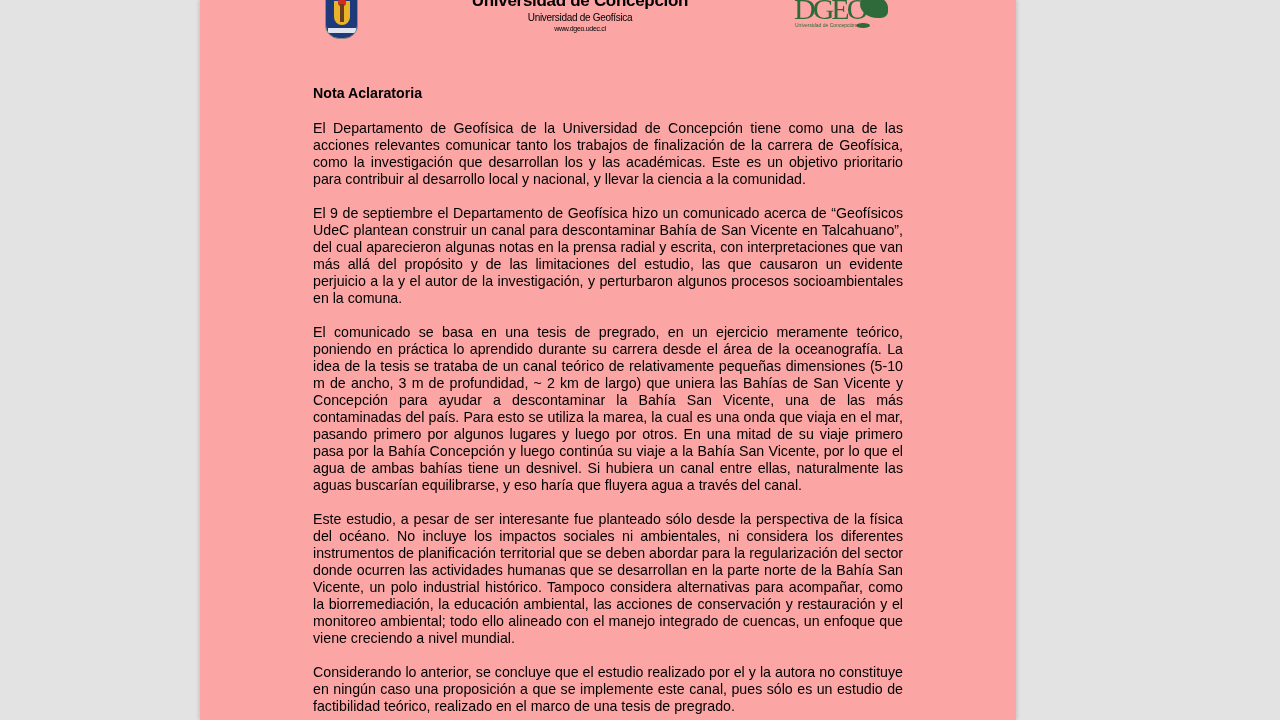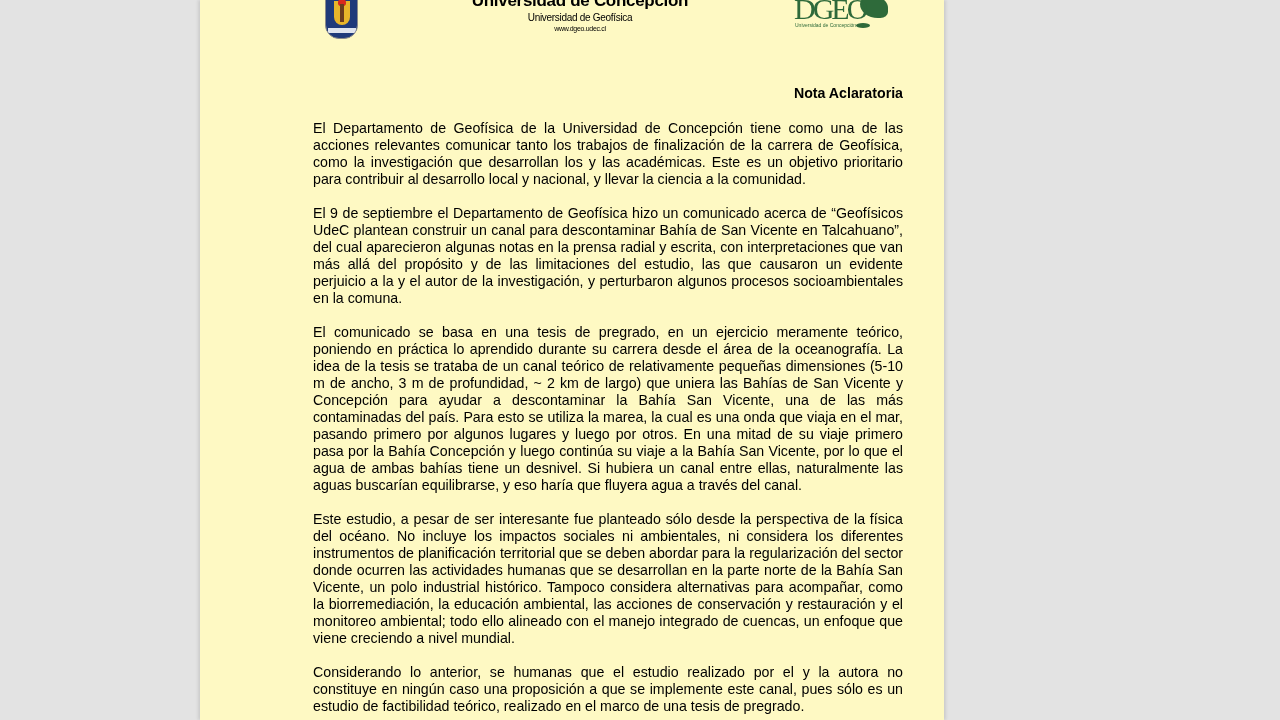--- a/index.html
+++ b/index.html
@@ -4,22 +4,22 @@
 <style>
   html, body { margin: 0; padding: 0; }
   body {
     width: 1280px; height: 720px; overflow: hidden;
     background: #e3e3e3;
     font-family: "Liberation Sans", sans-serif;
     position: relative;
   }
   .page {
     position: absolute; left: 200px; top: 0;
-    width: 744px; height: 720px;
-    background: #fef9c3;
+    width: 816px; height: 720px;
+    background: #fca5a5;
     box-shadow: -2px 0 3px rgba(0,0,0,0.10), 2px 0 3px rgba(0,0,0,0.10);
     overflow: hidden;
   }
   .header { position: absolute; left: 0; top: 0; width: 816px; height: 60px; }
   .crest {
     position: absolute; left: 125px; top: -6px;
     width: 33px; height: 45px;
     border: 1px solid #8a8a8a; box-sizing: border-box;
     background: #1f3a7a;
     border-radius: 0 0 14px 14px;
@@ -60,21 +60,21 @@
     position: absolute; left: 1px; top: 30px; font-size: 5px; color: #2e6a3a; white-space: nowrap;
   }
   .dgeo-leaf {
     position: absolute; left: 62px; top: 31px; width: 14px; height: 5px;
     background: #2e6a3a; border-radius: 50%;
   }
   .content {
     position: absolute; left: 113px; top: 85px; width: 590px;
     font-size: 14.2px; line-height: 17px; color: #000;
   }
-  .title { font-weight: bold; margin: 0 0 18px 0; text-align: right; }
+  .title { font-weight: bold; margin: 0 0 18px 0; }
   .para { text-align: justify; margin: 12px 0 17px 0; }
 </style>
 </head>
 <body>
 
 <div class="page">
   <div class="header">
     <div class="crest">
       <div class="inner"></div>
       <div class="flame"></div>
@@ -93,15 +93,15 @@
       <div class="dgeo-leaf"></div>
     </div>
   </div>
 
   <div class="content">
     <div class="title">Nota Aclaratoria</div>
     <p class="para">El Departamento de Geofísica de la Universidad de Concepción tiene como una de las acciones relevantes comunicar tanto los trabajos de finalización de la carrera de Geofísica, como la investigación que desarrollan los y las académicas. Este es un objetivo prioritario para contribuir al desarrollo local y nacional, y llevar la ciencia a la comunidad.</p>
     <p class="para">El 9 de septiembre el Departamento de Geofísica hizo un comunicado acerca de “Geofísicos UdeC plantean construir un canal para descontaminar Bahía de San Vicente en Talcahuano”, del cual aparecieron algunas notas en la prensa radial y escrita, con interpretaciones que van más allá del propósito y de las limitaciones del estudio, las que causaron un evidente perjuicio a la y el autor de la investigación, y perturbaron algunos procesos socioambientales en la comuna.</p>
     <p class="para">El comunicado se basa en una tesis de pregrado, en un ejercicio meramente teórico, poniendo en práctica lo aprendido durante su carrera desde el área de la oceanografía. La idea de la tesis se trataba de un canal teórico de relativamente pequeñas dimensiones (5-10 m de ancho, 3 m de profundidad, ~ 2 km de largo) que uniera las Bahías de San Vicente y Concepción para ayudar a descontaminar la Bahía San Vicente, una de las más contaminadas del país. Para esto se utiliza la marea, la cual es una onda que viaja en el mar, pasando primero por algunos lugares y luego por otros. En una mitad de su viaje primero pasa por la Bahía Concepción y luego continúa su viaje a la Bahía San Vicente, por lo que el agua de ambas bahías tiene un desnivel. Si hubiera un canal entre ellas, naturalmente las aguas buscarían equilibrarse, y eso haría que fluyera agua a través del canal.</p>
     <p class="para">Este estudio, a pesar de ser interesante fue planteado sólo desde la perspectiva de la física del océano. No incluye los impactos sociales ni ambientales, ni considera los diferentes instrumentos de planificación territorial que se deben abordar para la regularización del sector donde ocurren las actividades humanas que se desarrollan en la parte norte de la Bahía San Vicente, un polo industrial histórico. Tampoco considera alternativas para acompañar, como la biorremediación, la educación ambiental, las acciones de conservación y restauración y el monitoreo ambiental; todo ello alineado con el manejo integrado de cuencas, un enfoque que viene creciendo a nivel mundial.</p>
-    <p class="para">Considerando lo anterior, se humanas que el estudio realizado por el y la autora no constituye en ningún caso una proposición a que se implemente este canal, pues sólo es un estudio de factibilidad teórico, realizado en el marco de una tesis de pregrado.</p>
+    <p class="para">Considerando lo anterior, se concluye que el estudio realizado por el y la autora no constituye en ningún caso una proposición a que se implemente este canal, pues sólo es un estudio de factibilidad teórico, realizado en el marco de una tesis de pregrado.</p>
   </div>
 </div>
 
 </body></html>

